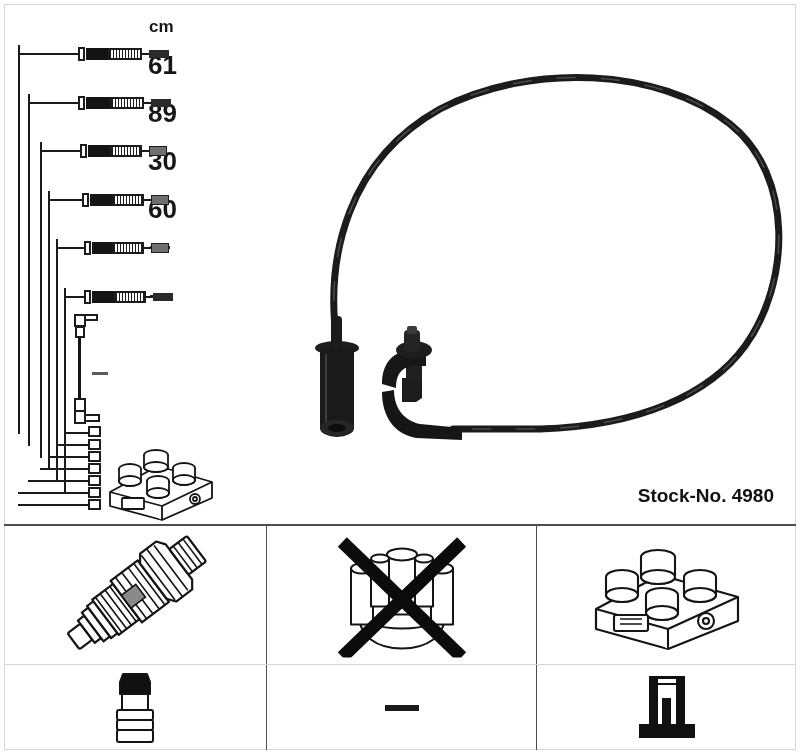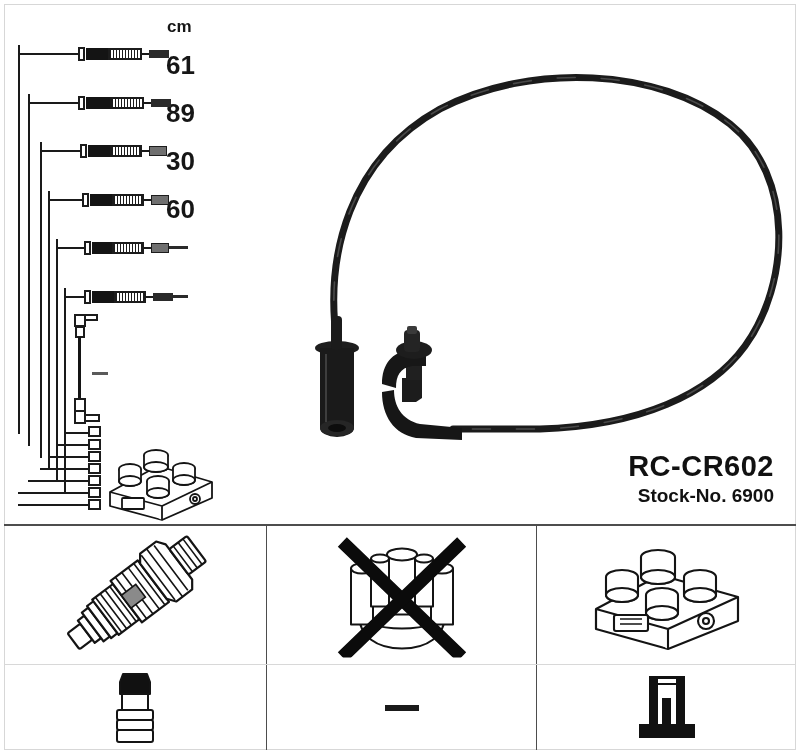--- a/index.html
+++ b/index.html
@@ -27,21 +27,21 @@
   
   .icon-grid{
     position:absolute;left:4px;top:526px;width:792px;height:224px;
     box-sizing:border-box;
   }
   .grid-cell{position:absolute;box-sizing:border-box;overflow:hidden;}
   .v-div{position:absolute;width:1px;background:#4d4d4d;}
   .h-div{position:absolute;height:1px;background:#d8d8d8;}
 
   
-  .scale-col{position:absolute;left:162px;top:8px;width:60px;height:310px;text-decoration:underline;}
+  .scale-col{position:absolute;left:144px;top:8px;width:60px;height:310px;text-decoration:underline;}
   .scale-label{
     position:absolute;left:0;width:46px;text-align:left;
     font-size:26px;font-weight:700;letter-spacing:0px;color:#161616;
     font-family:"Liberation Sans", sans-serif;line-height:1;
   }
   .scale-unit{
     position:absolute;left:1px;top:5px;
     font-size:17px;font-weight:700;color:#161616;
   }
   .scale-dash{
@@ -293,22 +293,21 @@
                    L136 296 L136 312 L122 312
                    C110 314, 106 322, 106 334 Z" fill="#171717"></path>
           <ellipse cx="124" cy="296" rx="18" ry="9" fill="#1d1d1d"></ellipse>
           <rect x="114" y="276" width="16" height="22" rx="4" fill="#242424"></rect>
           <rect x="117" y="272" width="10" height="8" rx="2" fill="#3a3a3a"></rect>
         </g>
       </svg>
     </div>
 
     <div class="title-block">
-      <div class="prod-title">RC-CR602</div>
-      <div class="stock-line">Stock-No. 6900</div>
+      <div class="stock-line">Stock-No. 4980</div>
     </div>
   </div>
 
   <div class="icon-grid">
 
     <div class="v-div" style="left:262px;top:0;height:224px;"></div>
     <div class="v-div" style="left:532px;top:0;height:224px;"></div>
     <div class="h-div" style="left:0;top:138px;width:792px;"></div>
 
     <div class="grid-cell" style="left:0;top:0;width:262px;height:138px;">

